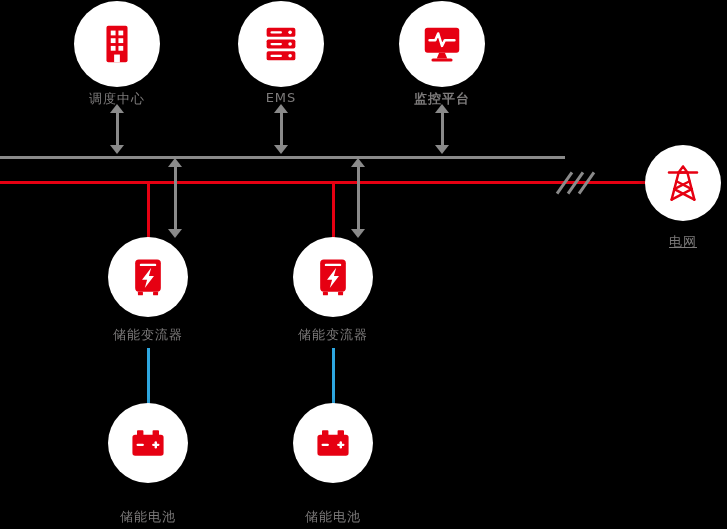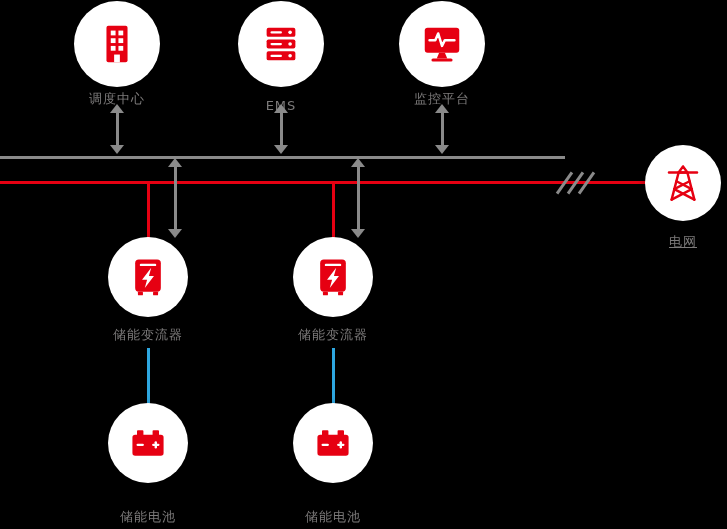--- a/index.html
+++ b/index.html
@@ -83,31 +83,31 @@
       <g fill="#fff">
         <rect x="13" y="10.7" width="12" height="2.4" rx="1.2"></rect>
           <circle cx="33.5" cy="11.8" r="1.9"></circle>
         <rect x="13" y="22.9" width="12" height="2.4" rx="1.2"></rect>
           <circle cx="33.5" cy="24" r="1.9"></circle>
         <rect x="13" y="35.2" width="12" height="2.4" rx="1.2"></rect>
           <circle cx="33.5" cy="36.3" r="1.9"></circle>
       </g>
     </svg>
   </div>
-  <div class="node-label" style="left:281px; top:98px;">EMS</div>
+  <div class="node-label" style="left:281px; top:90px;">EMS</div>
 
   <div class="node-circle" style="left:399px; top:1px; width:86px; height:86px;">
     <svg class="icon" width="46" height="46" viewBox="0 0 48 48">
       <rect x="6" y="7" width="36" height="26" rx="3" fill="currentColor"></rect>
       <polyline points="11,20 17,20 20,13 24,26 27,20 37,20" fill="none" stroke="#fff" stroke-width="2.6" stroke-linecap="round" stroke-linejoin="round"></polyline>
       <path d="M21 33 h6 l2.5 6 h-11 z" fill="currentColor"></path>
       <rect x="13" y="39" width="22" height="3.2" rx="1.6" fill="currentColor"></rect>
     </svg>
   </div>
-  <div class="node-label" style="left:442px; top:90px;">监控平台</div>
+  <div class="node-label" style="left:442px; top:90px;font-weight:bold;">监控平台</div>
 
   <div class="varrow" style="left:109px; top:104px; height:50px;">
     <span class="head-up"></span>
     <span class="shaft"></span>
     <span class="head-down"></span>
   </div>
   <div class="varrow" style="left:273px; top:104px; height:50px;">
     <span class="head-up"></span>
     <span class="shaft"></span>
     <span class="head-down"></span>

